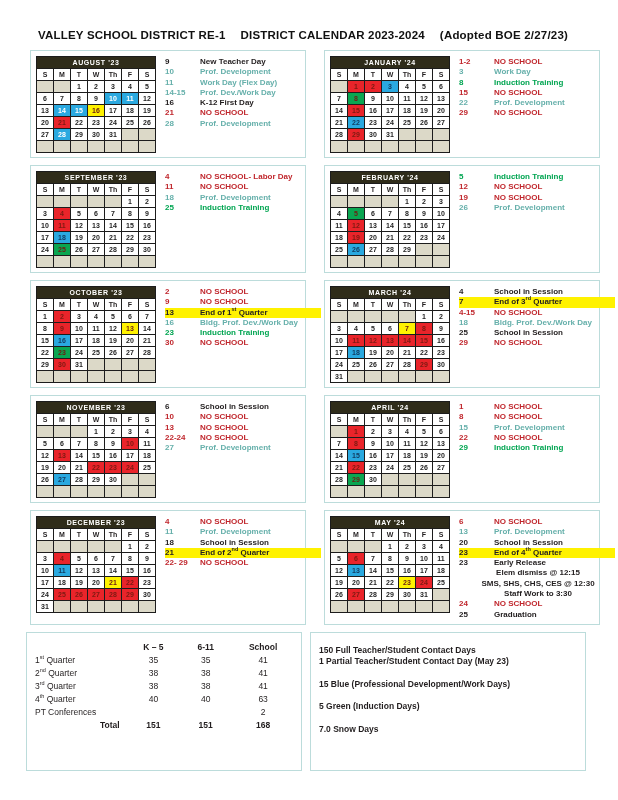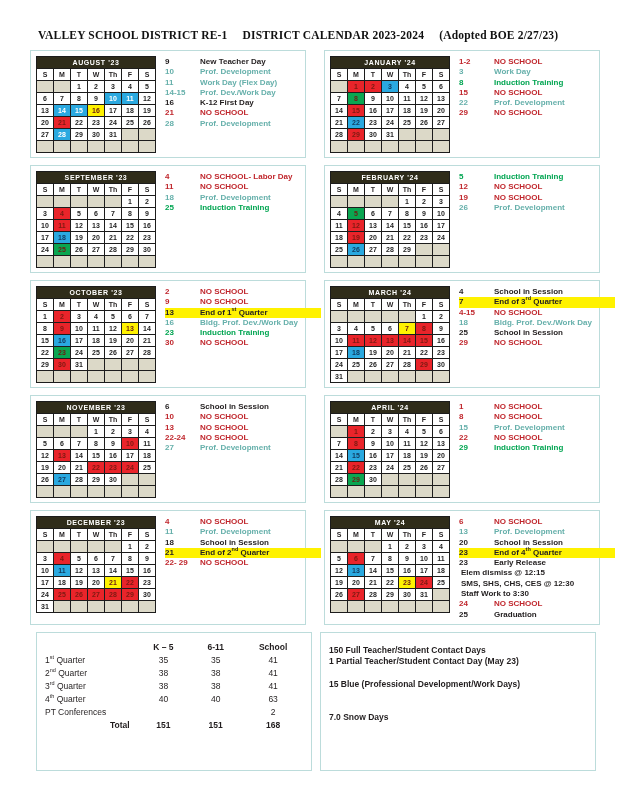--- a/index.html
+++ b/index.html
@@ -1,19 +1,19 @@
 <!DOCTYPE html>
 <html><head>
 <meta charset="utf-8">
 <style>
   html,body{margin:0;padding:0;background:#fff;}
   .page{width:618px;height:800px;background:#fff;position:relative;overflow:hidden;
         font-family:"Liberation Sans",sans-serif;color:#221e1f;}
   .header{margin:29px 0 0 38px;display:flex;gap:15px;font-size:11.5px;font-weight:700;
-          letter-spacing:.2px;color:#111;white-space:nowrap;font-family:Liberation Serif, serif;}
+          letter-spacing:.2px;color:#111;white-space:nowrap;}
   .months-grid{margin:9px 0 0 30px;display:grid;grid-template-columns:276px 276px;
                column-gap:18px;row-gap:7px;}
   .month-box{border:1px solid #bcdcdb;background:#fff;padding:4px 5px;display:flex;
              align-items:flex-start;min-height:96px;}
   table.cal{border-collapse:collapse;flex:none;margin-top:1px;}
   table.cal th,table.cal td{border:1px solid #1c1c1c;width:16px;height:11px;padding:0;
              font-size:7px;font-weight:700;text-align:center;line-height:1;}
   th.cal-title{background:#2f2c1a;color:#fff;font-size:8.5px;height:13px;letter-spacing:.6px;}
   th.dow{font-size:6.5px;height:9px;background:#fff;}
   td.day{background:#fff;color:#1c1c1c;}
@@ -21,24 +21,24 @@
   td.cR{background:#e9242a;color:#7c1a12;}
   td.cB{background:#2aa9e0;color:#123a5e;}
   td.cBW{background:#2aa9e0;color:#ffffff;}
   td.cG{background:#0aa651;color:#6b2014;}
   td.cY{background:#fff200;color:#6b2014;}
   .notes{margin-left:9px;padding-top:2px;font-size:8px;font-weight:700;line-height:10.3px;}
   .note-row{display:flex;}
   .note-row.hl{background:#fff200;width:max-content;min-width:150px;padding-right:6px;}
   .note-d{flex:none;width:27px;}
   .note-t{white-space:nowrap;margin-left:8px;}
-  .note-sub{margin-left:2px;white-space:nowrap;color:#221e1f;}
+  .note-sub{margin-left:2px;white-space:nowrap;color:#221e1f;text-align:center;}
   .nk{color:#221e1f;} .nr{color:#c0272d;} .nt{color:#66b0ab;} .ng{color:#00a551;}
   sup{font-size:5.5px;line-height:0;vertical-align:super;}
-  .bottom-grid{margin:7px 0 0 36px;display:grid;grid-template-columns:276px 276px;column-gap:18px;gap:8px;}
+  .bottom-grid{margin:7px 0 0 26px;display:grid;grid-template-columns:276px 276px;column-gap:18px;gap:8px;}
   .bottom-box{border:1px solid #bcdcdb;background:#fff;min-height:117px;padding:8px 8px;}
   table.qt{border-collapse:collapse;font-size:8.5px;line-height:13px;color:#221e1f;width:100%;}
   table.qt th{font-weight:700;padding:0;}
   table.qt td{font-weight:400;padding:0;}
   .qt .c0{text-align:left;width:88px;}
   .qt .c1{text-align:center;width:52px;}
   .qt .c2{text-align:center;width:58px;}
   .qt .c3{text-align:center;width:62px;}
   tr.total td{font-weight:700;}
   tr.total td.c0{text-align:right;padding-right:9px;}
@@ -1070,17 +1070,18 @@
             </tr>
           </tbody>
         </table>
     </div>
     <div class="bottom-box legend" id="legend">
         <div class="legend-line">150 Full Teacher/Student Contact Days</div>
         <div class="legend-line">1 Partial Teacher/Student Contact Day (May 23)</div>
         <div class="legend-gap"></div>
         <div class="legend-line">15 Blue (Professional Development/Work Days)</div>
         <div class="legend-gap"></div>
+        <div class="legend-line">5 Green (Induction Days)</div>
         <div class="legend-gap"></div>
         <div class="legend-line">7.0 Snow Days</div>
       </div>
   </div>
 </div>
 
 </body></html>

